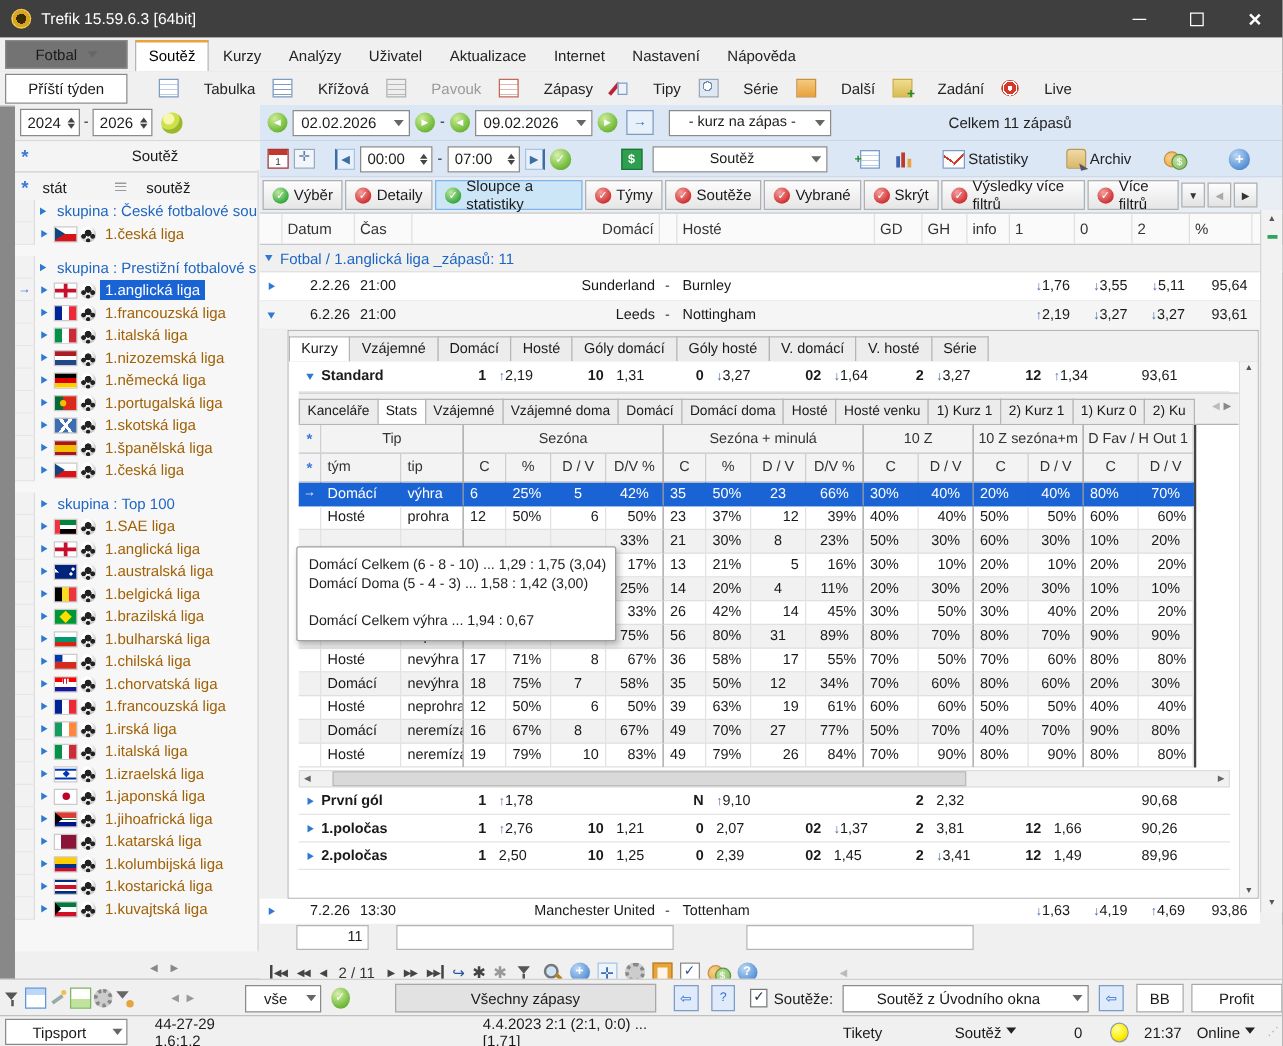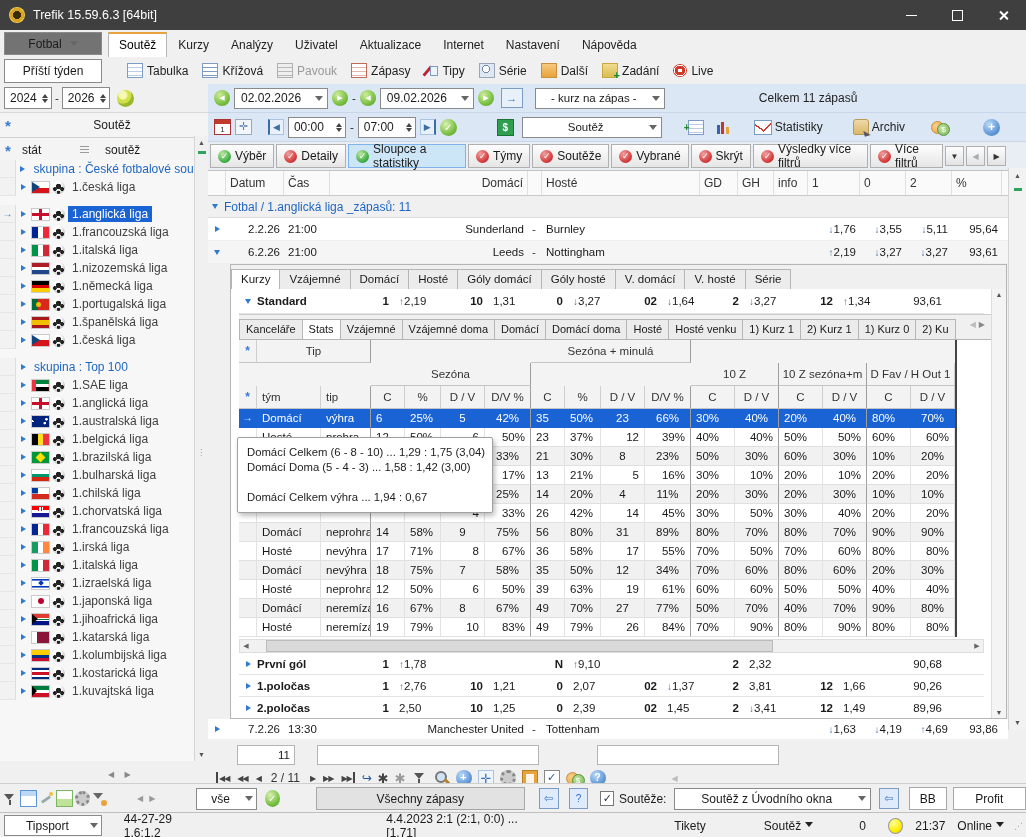--- a/index.html
+++ b/index.html
@@ -20,38 +20,38 @@
   .menubar{left:0;top:30px;width:1026px;height:27px;background:#f0f0f0;border-bottom:1px solid #d9d9d9;display:flex;align-items:stretch;}
   .sportsel{margin:2px 4px;width:96px;background:#737373;border:1px solid #8a8a8a;display:flex;align-items:center;justify-content:center;gap:8px;}
   .sportsel .cap{font-size:12px;}
   .dda{width:0;height:0;border:4px solid transparent;border-top:5px solid #666;margin-top:4px;}
   .menutabs{display:flex;align-items:flex-end;margin-left:2px;}
   .mtab{padding:4px 10px 5px;border:1px solid transparent;border-bottom:none;color:#222;font-size:12px;}
   .mtab[data-active="true"]{background:#fff;border-color:#b5b5b5;border-top:2px solid #e8a33d;color:#000;}
   
   .toolbar{left:0;top:57px;width:1026px;height:27px;background:#f0f0f0;border-bottom:1px solid #cfcfcf;display:flex;align-items:center;}
   .periodbtn{margin:1px 4px;width:96px;height:22px;background:#fff;border:1px solid #8a8a8a;display:flex;align-items:center;justify-content:center;font-size:12px;}
-  .tbtn{display:flex;align-items:center;gap:4px;padding:3px 7px;font-size:12px;color:#222;}
+  .tbtn{display:flex;align-items:center;gap:20px;padding:3px 7px;font-size:12px;color:#222;}
   .tbtn[data-disabled="true"]{color:#9a9a9a;}
   .tico{width:14px;height:13px;display:inline-block;border:1px solid #7d9cc4;background:#fff;}
   .tbtn[data-icon="table-blue"] .tico{background:linear-gradient(#fff 0 3px,#b9cdea 3px 4px,#fff 4px 7px,#b9cdea 7px 8px,#fff 8px 11px,#b9cdea 11px 12px,#fff 12px),linear-gradient(90deg,#4f7ec0 0 4px,#fff 4px);}
   .tbtn[data-icon="grid-blue"] .tico{background:repeating-linear-gradient(#fff 0 3px,#7d9cc4 3px 4px),repeating-linear-gradient(90deg,rgba(255,255,255,0) 0 3px,#7d9cc4 3px 4px);}
   .tbtn[data-icon="spider"] .tico{border-color:#b0b0b0;background:repeating-linear-gradient(#eee 0 3px,#b8b8b8 3px 4px);}
   .tbtn[data-icon="matches"] .tico{border-color:#c06a5a;background:repeating-linear-gradient(#fff 0 3px,#e7b4ab 3px 4px),linear-gradient(#d05a45 0 4px,#fff 4px);}
   .tbtn[data-icon="pencil"] .tico{border:none;background:none;position:relative;}
   .tbtn[data-icon="pencil"] .tico::before{content:"";position:absolute;left:2px;top:1px;width:3px;height:12px;background:#b23;transform:rotate(40deg);}
   .tbtn[data-icon="pencil"] .tico::after{content:"";position:absolute;left:6px;top:2px;width:6px;height:8px;border:1px solid #7d9cc4;background:#eef3fa;}
   .tbtn[data-icon="series"] .tico{border-color:#9aa6b6;background:radial-gradient(circle at 6px 5px,#fff 0 3px,#6f8bb0 3px 4px,#dfe7f2 4px);}
   .tbtn[data-icon="folder"] .tico{border-color:#c98f3d;background:linear-gradient(#f5c97e,#e8a33d);}
   .tbtn[data-icon="db-add"] .tico{border-color:#c9a93d;background:linear-gradient(#f1dc8e,#d9bc55);position:relative;}
   .tbtn[data-icon="db-add"] .tico::after{content:"+";position:absolute;right:-3px;bottom:-4px;color:#1d8a2a;font-weight:bold;font-size:11px;}
   .tbtn[data-icon="live"] .tico{border:none;border-radius:50%;background:radial-gradient(circle,#fff 0 2px,#d03a2a 2px 5px,#fff 5px 6px,#d03a2a 6px);}
   .tsep{width:14px;}
   
-  .sidebar{left:0;top:84px;width:208px;height:699px;background:#f0f0f0;border-right:1px solid #0c4a6e;}
+  .sidebar{left:12px;top:84px;width:208px;height:699px;background:#f0f0f0;border-right:1px solid #0c4a6e;}
   .yearrow{height:28px;display:flex;align-items:center;gap:3px;padding-left:4px;border-bottom:1px solid #d9d9d9;}
   .spin{width:46px;height:20px;background:#fff;border:1px solid #8a8a8a;display:flex;align-items:center;}
   .spin .val{flex:1;text-align:left;padding-left:5px;font-size:12px;}
   .spinbtns{display:flex;flex-direction:column;justify-content:center;gap:1px;padding-right:3px;}
   .sb-u{width:0;height:0;border:3px solid transparent;border-bottom:4px solid #444;}
   .sb-d{width:0;height:0;border:3px solid transparent;border-top:4px solid #444;}
   .tennis{width:17px;height:17px;border-radius:50%;background:radial-gradient(circle at 35% 30%,#f6f8b0 0 4px,#cfe04a 5px 8px,#9ab82c 9px);margin-left:4px;}
   .side-title{height:24px;display:flex;align-items:center;border-bottom:1px solid #d0d0d0;background:#f4f4f4;position:relative;}
   .bluestar{color:#3a7ad6;font-weight:bold;font-size:15px;width:16px;text-align:center;}
   .side-title .cap{flex:1;text-align:center;font-size:12px;}
@@ -61,21 +61,21 @@
   .sortic{width:9px;height:9px;display:inline-block;background:repeating-linear-gradient(#9a9a9a 0 1px,transparent 1px 3px);margin:0 6px;}
   .tree{position:absolute;left:0;top:76px;right:13px;bottom:22px;overflow:hidden;background:#f7f7f7;}
   .srow{height:18px;display:flex;align-items:center;}
   .srow[data-type="spacer"]{height:9px;}
   .srow[data-type="spacer"] *{display:none;}
   .gutter{width:15px;align-self:stretch;border-right:1px solid #ddd;border-bottom:1px solid #e6e6e6;background:#f2f2f2;color:#2f6fd1;font-size:10px;line-height:17px;text-align:center;}
   .srow .exp{width:14px;display:flex;justify-content:center;}
   .tri-r{width:0;height:0;border:3.5px solid transparent;border-left:5px solid #2f7ad1;border-right:0;}
   .tri-d{width:0;height:0;border:3.5px solid transparent;border-top:5px solid #2f7ad1;border-bottom:0;}
   .srow[data-type="group"] .slabel{color:#1f66c2;font-size:12px;}
-  .srow .slabel{padding:1px 4px;font-size:12px;color:#404040;white-space:nowrap;overflow:hidden;}
+  .srow .slabel{padding:1px 4px;font-size:12px;color:#a16207;white-space:nowrap;overflow:hidden;}
   .srow[data-sel="true"] .slabel{background:#1a63d4;color:#fff;}
   .ball{width:13px;height:13px;border-radius:50%;flex:none;margin:0 3px;background:radial-gradient(circle at 50% 42%,#222 0 2.5px,transparent 3px),radial-gradient(circle at 22% 62%,#222 0 1.6px,transparent 2.2px),radial-gradient(circle at 78% 62%,#222 0 1.6px,transparent 2.2px),radial-gradient(circle at 50% 88%,#222 0 1.4px,transparent 2px),radial-gradient(circle at 38% 32%,#fff 0 4px,#d6d6d6 7px,#a8a8a8);}
   .flag{width:17px;height:11px;flex:none;margin-left:2px;box-shadow:0 0 0 1px rgba(0,0,0,.18);position:relative;background:#ccc;}
   .srow[data-flag="cz"] .flag{background:linear-gradient(#fff 0 50%,#d7141a 50%);}
   .srow[data-flag="cz"] .flag::after{content:"";position:absolute;left:0;top:0;border-top:5.5px solid transparent;border-bottom:5.5px solid transparent;border-left:8px solid #11457e;}
   .srow[data-flag="en"] .flag{background:linear-gradient(#c8102e,#c8102e) 50% 50%/100% 3px no-repeat,linear-gradient(#c8102e,#c8102e) 50% 50%/3px 100% no-repeat,#fff;}
   .srow[data-flag="fr"] .flag{background:linear-gradient(90deg,#002395 0 33%,#fff 33% 66%,#ed2939 66%);}
   .srow[data-flag="it"] .flag{background:linear-gradient(90deg,#009246 0 33%,#fff 33% 66%,#ce2b37 66%);}
   .srow[data-flag="nl"] .flag{background:linear-gradient(#ae1c28 0 33%,#fff 33% 66%,#21468b 66%);}
   .srow[data-flag="de"] .flag{background:linear-gradient(#000 0 33%,#d00 33% 66%,#ffce00 66%);}
@@ -197,21 +197,21 @@
   .strow[data-sel="true"] .m{color:#fff;}
   .strow[data-kind="host"] .dv{text-align:right;}
   .strow[data-kind="dom"] .dv{text-align:center;}
   .sthscroll{height:14px;margin-left:8px;width:745px;background:#f1f1f1;border:1px solid #ddd;display:flex;align-items:center;box-sizing:border-box;margin-top:2px;}
   .sthscroll .hthumb{height:10px;background:#d9d9d9;border:1px solid #bbb;width:68%;margin-left:14px;}
   .sthscroll .ha{font-size:7px;color:#666;width:12px;text-align:center;}
   .bet-bot{height:21px;border-bottom:1px solid #e4e4e4;margin-left:8px;width:745px;}
   .tooltip{position:absolute;left:6px;top:172px;width:236px;background:#fff;border:1px solid #a0a0a0;border-radius:2px;box-shadow:2px 3px 5px rgba(0,0,0,.25);padding:7px 9px;z-index:10;font-size:11.3px;color:#222;}
   .tooltip .tl{min-height:15px;line-height:15px;white-space:nowrap;}
   
-  .inputrow{height:25px;display:flex;align-items:flex-end;gap:22px;padding-left:29px;background:#f0f0f0;}
+  .inputrow{height:25px;display:flex;align-items:flex-start;gap:22px;padding-left:29px;background:#f0f0f0;}
   .ibox{height:18px;background:#fff;border:1px solid #b5b5b5;font-size:11.5px;display:flex;align-items:center;}
   .ibox .v{flex:1;text-align:right;padding-right:4px;}
   .pager{height:26px;display:flex;align-items:center;gap:6px;padding-left:8px;background:#f0f0f0;border-bottom:1px solid #d5d5d5;font-size:11px;color:#333;}
   .pv{font-size:8px;color:#444;letter-spacing:-1px;padding:2px 1px;}
   .pv.b{border-left:2px solid #444;} .pv.e{border-right:2px solid #444;}
   .pageno{font-size:12px;margin:0 3px;}
   .pico{width:16px;height:16px;display:inline-block;position:relative;}
   .i-funnel::before{content:"";position:absolute;left:2px;top:3px;border:5px solid transparent;border-top:6px solid #555;}
   .i-funnel::after{content:"";position:absolute;left:6.5px;top:9px;width:2px;height:5px;background:#555;}
   .i-mag::before{content:"";position:absolute;left:1px;top:1px;width:8px;height:8px;border:2px solid #777;border-radius:50%;background:#cfe3f7;}
@@ -384,20 +384,28 @@
         </span>
       <span class="flag"></span>
       <span class="ball"></span>
       <span class="slabel">1.česká liga</span>
     </div>
       <div class="srow" data-type="spacer">
 
       <span class="exp"></span>
 
     </div>
+      <div class="srow" data-type="group">
+      <span class="gutter"></span>
+      <span class="exp">
+          <span class="tri-r"></span>
+        </span>
+
+      <span class="slabel">skupina : Prestižní fotbalové s</span>
+    </div>
       <div class="srow" data-type="item" data-flag="en" data-sel="true">
       <span class="gutter">→</span>
       <span class="exp">
           <span class="tri-r"></span>
         </span>
       <span class="flag"></span>
       <span class="ball"></span>
       <span class="slabel">1.anglická liga</span>
     </div>
       <div class="srow" data-type="item" data-flag="fr">
@@ -437,20 +445,29 @@
       <span class="slabel">1.německá liga</span>
     </div>
       <div class="srow" data-type="item" data-flag="pt">
       <span class="gutter"></span>
       <span class="exp">
           <span class="tri-r"></span>
         </span>
       <span class="flag"></span>
       <span class="ball"></span>
       <span class="slabel">1.portugalská liga</span>
+    </div>
+      <div class="srow" data-type="item" data-flag="sct">
+      <span class="gutter"></span>
+      <span class="exp">
+          <span class="tri-r"></span>
+        </span>
+      <span class="flag"></span>
+      <span class="ball"></span>
+      <span class="slabel">1.skotská liga</span>
     </div>
       <div class="srow" data-type="item" data-flag="es">
       <span class="gutter"></span>
       <span class="exp">
           <span class="tri-r"></span>
         </span>
       <span class="flag"></span>
       <span class="ball"></span>
       <span class="slabel">1.španělská liga</span>
     </div>
@@ -898,22 +915,22 @@
           <span>▶</span>
         </span>
       </div>
 
       <div class="stwrap">
         <div class="stgrid sthead">
           <span class="hcell">
               <span class="bluestar" style="font-size:12px;">*</span>
             </span>
           <span class="hcell gh1 gbr">Tip</span>
+          <span class="hcell gh2 gbr">Sezóna</span>
           <span class="hcell gh3 gbr">Sezóna + minulá</span>
-          <span class="hcell gh2 gbr">Sezóna</span>
           <span class="hcell gh4 gbr">10 Z</span>
           <span class="hcell gh5 gbr">10 Z sezóna+m</span>
           <span class="hcell gh6">D Fav / H Out 1</span>
         </div>
         <div class="stgrid sthead">
           <span class="hcell">
               <span class="bluestar" style="font-size:12px;">*</span>
             </span>
           <span class="hcell" style="justify-content:flex-start;padding-left:5px;">tým</span>
           <span class="hcell gbr" style="justify-content:flex-start;padding-left:5px;">tip</span>

